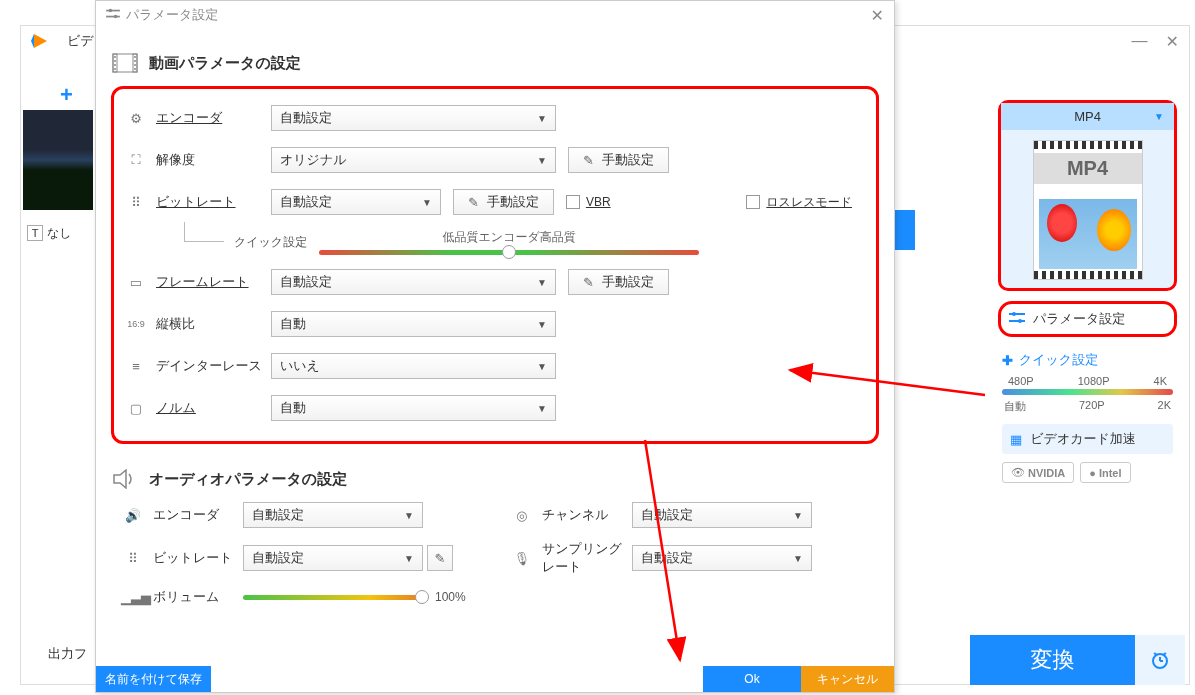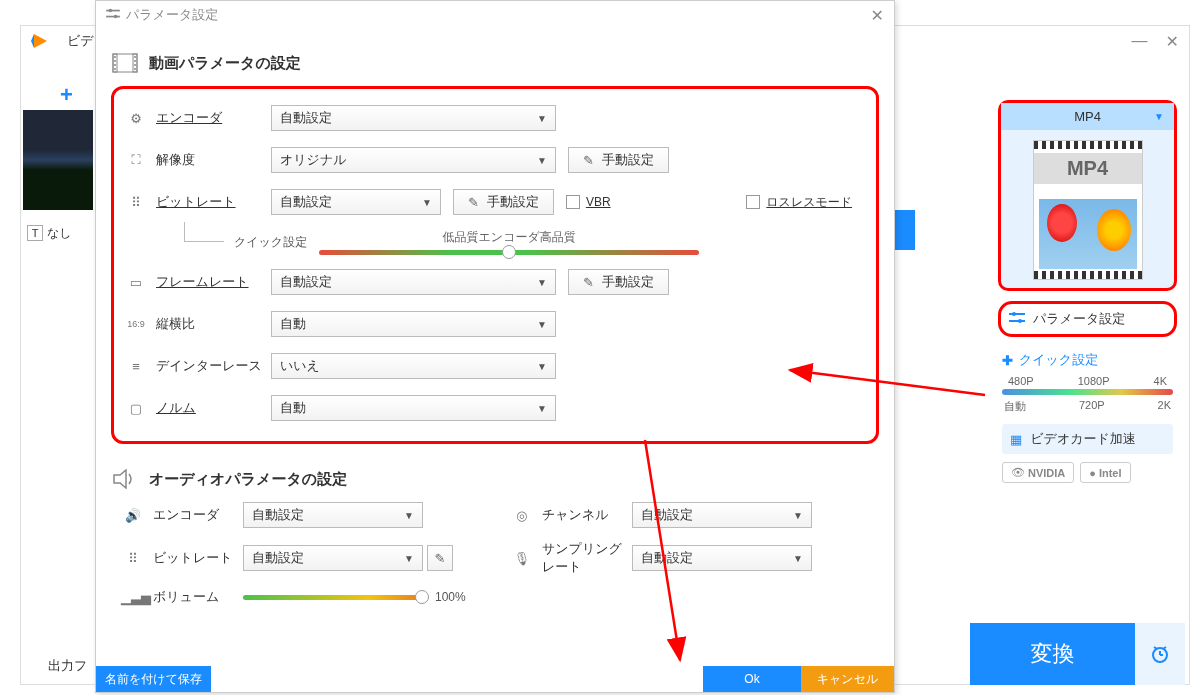--- a/index.html
+++ b/index.html
@@ -13,21 +13,21 @@
 .main-titlebar .right span { color: #888; font-size: 16px; cursor: pointer; }
 .logo-tri { width: 18px; height: 18px; position: relative; }
 .logo-tri svg { width: 18px; height: 18px; }
 .add-btn { position: absolute; left: 60px; top: 82px; color: #1a8cff; font-size: 22px; font-weight: bold; }
 .video-thumb { position: absolute; left: 23px; top: 110px; width: 70px; height: 100px; background: linear-gradient(to bottom, #202838 0%, #202838 40%, #2a4060 50%, #0a1a0a 60%, #0a1a0a 100%); overflow: hidden; }
 .video-thumb-label { position: absolute; left: 23px; top: 218px; width: 70px; height: 30px; background: #fff; display: flex; align-items: center; padding: 0 4px; gap: 4px; font-size: 12px; }
 .video-thumb-label .t-icon { border: 1px solid #aaa; width: 16px; height: 16px; display: inline-flex; align-items: center; justify-content: center; font-size: 11px; }
 
 .blue-bar-bg { position: absolute; left: 845px; top: 210px; width: 70px; height: 40px; background: #1a8cff; }
 
-.bottom-left-label { position: absolute; left: 48px; bottom: 20px; font-size: 13px; }
+.bottom-left-label { position: absolute; left: 48px; bottom: 32px; font-size: 13px; }
 
 
 .right-panel { position: absolute; right: 10px; top: 100px; width: 195px; }
 .right-panel-close { position: absolute; right: 18px; top: 120px; color: #888; font-size: 18px; cursor: pointer; }
 .right-panel h4 { font-size: 13px; font-weight: normal; margin-bottom: 10px; padding-left: 8px; }
 .format-box { border: 3px solid red; border-radius: 10px; margin: 0 8px 10px 8px; background: #e6f3ff; padding-bottom: 8px; }
 .format-header { background: #b8dfff; display: flex; justify-content: center; align-items: center; padding: 6px 10px; position: relative; }
 .format-header .dd { position: absolute; right: 10px; color: #1a8cff; font-size: 10px; }
 .mp4-thumb { width: 110px; height: 140px; margin: 10px auto 0; background: #fff; border: 1px solid #ccc; position: relative; }
 .mp4-thumb .film-strip { position: absolute; top: 0; left: 0; right: 0; height: 8px; background: repeating-linear-gradient(to right, #333 0, #333 4px, #fff 4px, #fff 8px); }
@@ -45,21 +45,21 @@
 .quick-set .title .plus { font-weight: bold; }
 .res-labels { display: flex; justify-content: space-between; font-size: 11px; color: #666; margin: 0 6px 2px; }
 .res-bar { height: 6px; background: linear-gradient(to right, #4a90e2 0%, #4ae290 40%, #e2c84a 70%, #e24a4a 100%); border-radius: 3px; margin-bottom: 4px; }
 .res-labels2 { display: flex; justify-content: space-between; font-size: 11px; color: #666; margin: 0 2px; }
 
 .gpu-accel { margin: 8px 12px; display: flex; align-items: center; gap: 8px; background: #eaf4ff; padding: 6px 8px; border-radius: 3px; }
 .gpu-accel .chip { color: #1a8cff; }
 .gpu-badges { margin: 0 12px; display: flex; gap: 6px; }
 .gpu-badges span { border: 1px solid #ccc; border-radius: 3px; padding: 3px 8px; font-size: 11px; color: #888; display: inline-flex; align-items: center; gap: 3px; }
 
-.convert-bar { position: absolute; right: 10px; bottom: 10px; display: flex; align-items: stretch; height: 62px; }
+.convert-bar { position: absolute; right: 10px; bottom: 10px; display: flex; align-items: stretch; height: 50px; }
 .convert-btn { background: #1a8cff; color: #fff; width: 165px; display: flex; align-items: center; justify-content: center; font-size: 22px; cursor: pointer; }
 .clock-btn { width: 50px; background: #eaf4ff; display: flex; align-items: center; justify-content: center; color: #1a8cff; font-size: 20px; }
 
 
 .dialog { position: absolute; top: 0; left: 95px; width: 800px; height: 693px; background: #fff; border: 1px solid #ccc; box-shadow: 2px 2px 6px rgba(0,0,0,0.15); display: flex; flex-direction: column; }
 .dialog-titlebar { height: 28px; display: flex; align-items: center; justify-content: space-between; padding: 0 10px; color: #888; }
 .dialog-titlebar .left { display: flex; align-items: center; gap: 6px; }
 .dialog-titlebar .close { cursor: pointer; font-size: 16px; }
 
 .dialog-body { flex: 1; padding: 15px 15px 0 15px; overflow: hidden; position: relative; }

